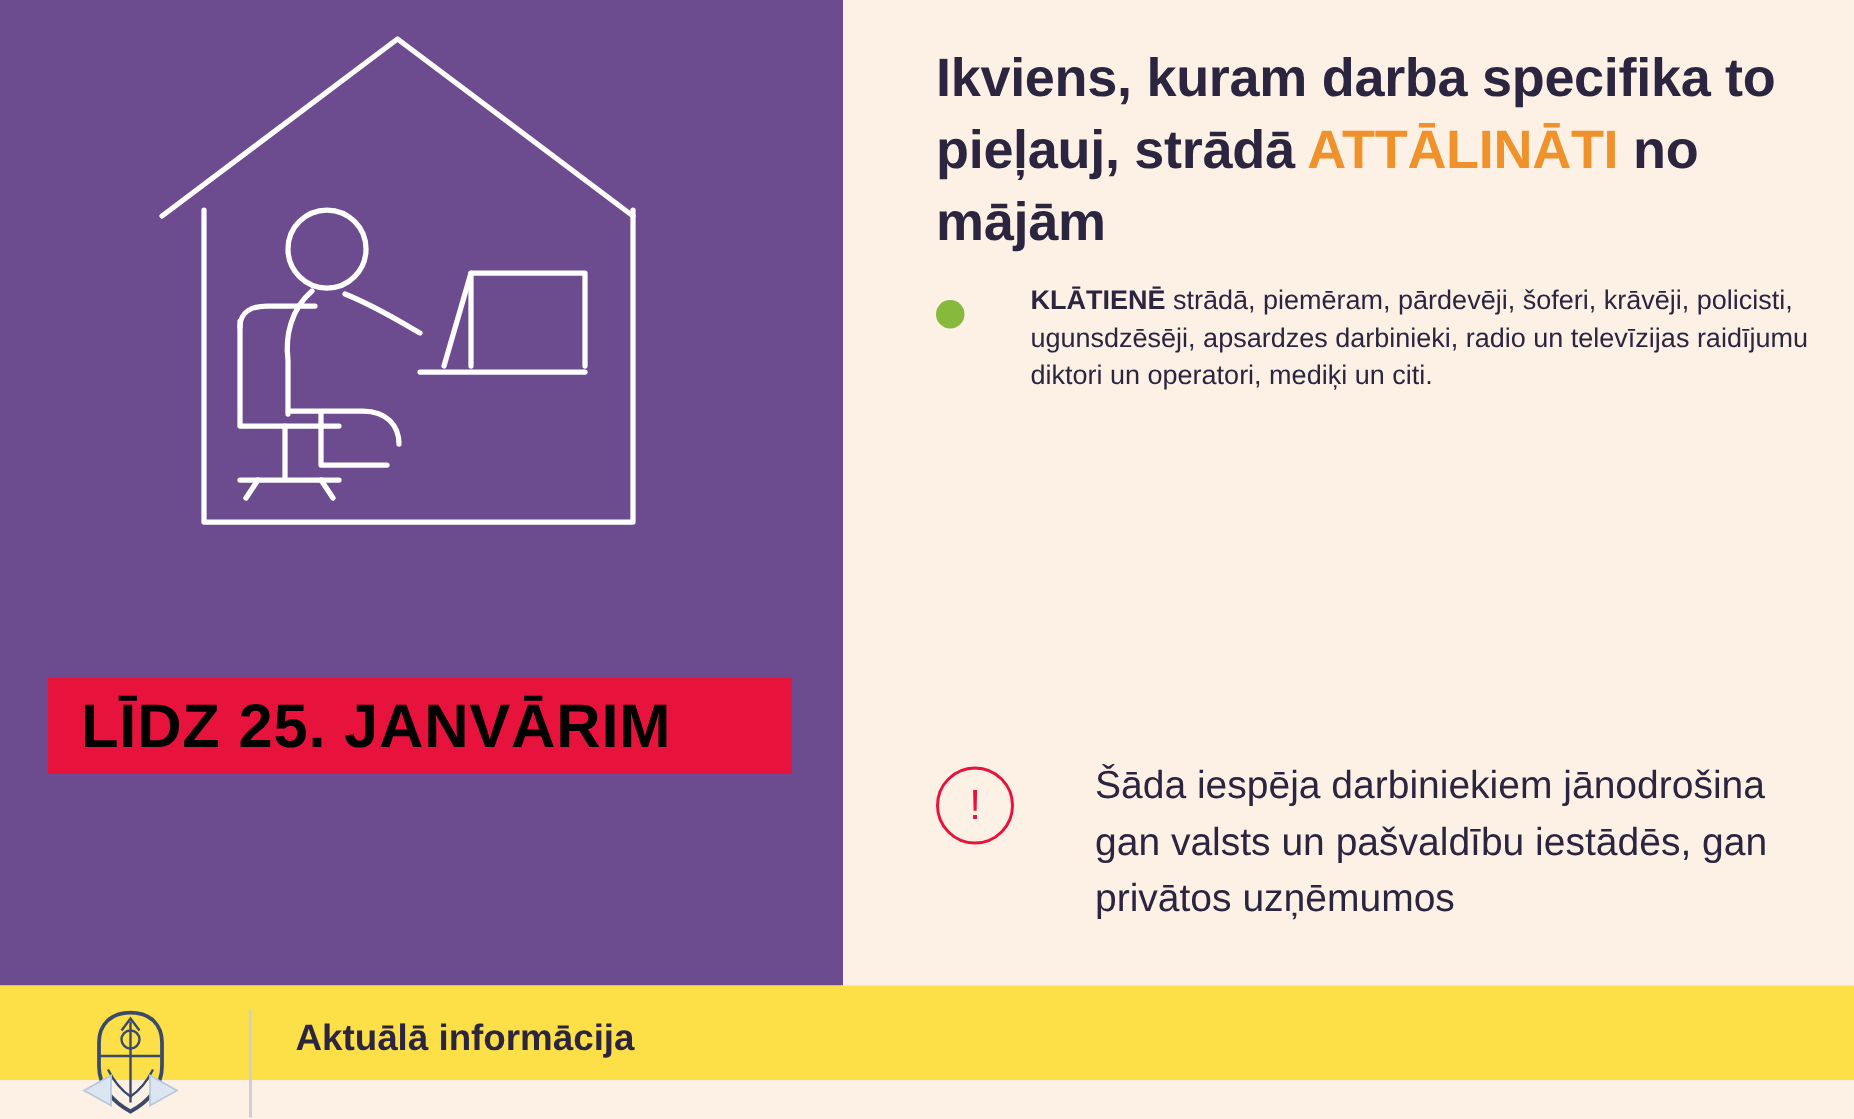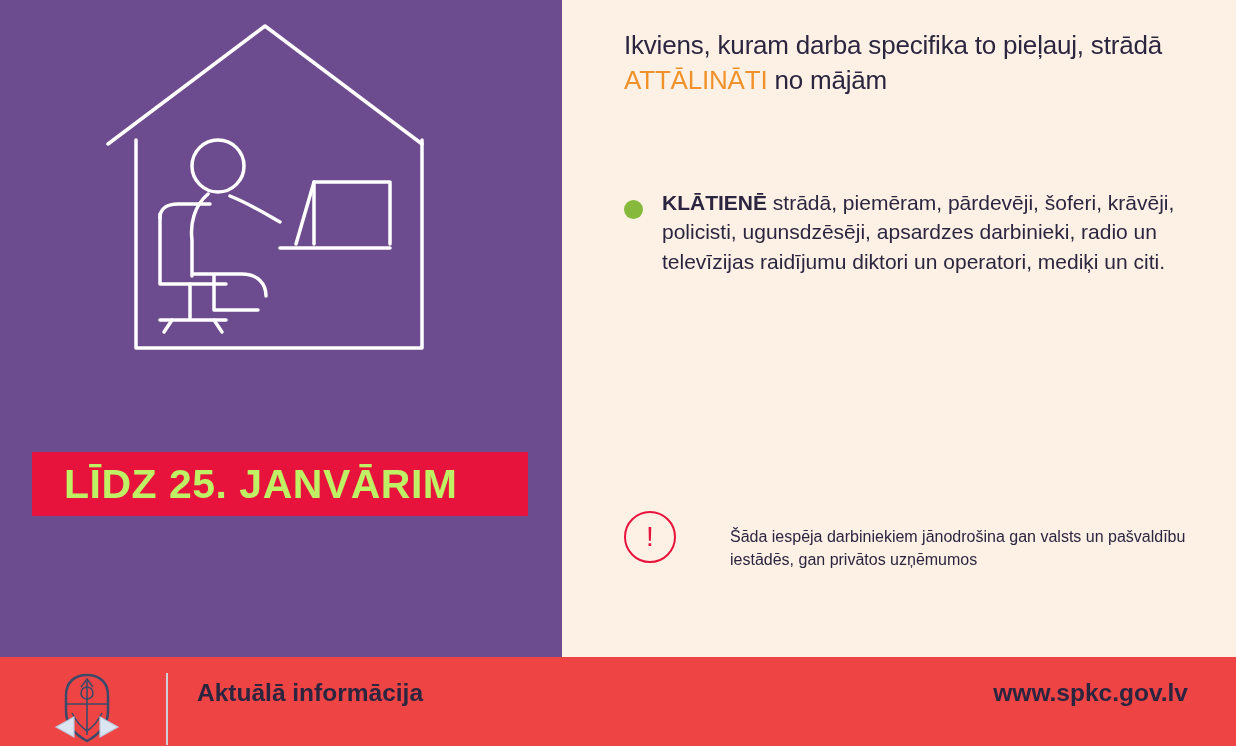--- a/index.html
+++ b/index.html
@@ -36,42 +36,42 @@
     position: absolute;
     left: 32px;
     top: 452px;
     width: 496px;
     height: 64px;
     background: #e8133c;
     display: flex;
     align-items: center;
   }
   .date-banner-text {
-    color: #bef264;
+    color: #000000;
     font-size: 41px;
     font-weight: bold;
     letter-spacing: 0.5px;
-    padding-left: 32px;
+    padding-left: 22px;
     white-space: nowrap;
   }
   
   .right-panel {
     position: absolute;
     left: 562px; top: 0;
     width: 674px;
     height: 657px;
     background: #fdf1e5;
   }
   .headline {
     position: absolute;
     left: 62px;
     top: 28px;
     width: 580px;
-    font-size: 26px;
-    font-weight: normal;
+    font-size: 36px;
+    font-weight: bold;
     line-height: 1.33;
     color: #2b2540;
     letter-spacing: -0.2px;
   }
   .headline .accent { color: #f0922b; }
   .bullet-block {
     position: absolute;
     left: 62px;
     top: 188px;
     width: 600px;
@@ -79,22 +79,22 @@
   .bullet-dot {
     position: absolute;
     left: 0;
     top: 12px;
     width: 19px;
     height: 19px;
     border-radius: 50%;
     background: #86b93c;
   }
   .bullet-text {
-    margin-left: 38px;
-    font-size: 21px;
+    margin-left: 63px;
+    font-size: 18px;
     line-height: 1.40;
     color: #2b2540;
   }
   .bullet-text .lead { font-weight: bold; }
   .note-block {
     position: absolute;
     left: 62px;
     top: 505px;
     width: 600px;
   }
@@ -107,32 +107,31 @@
     border: 2.5px solid #e8133c;
     border-radius: 50%;
     color: #e8133c;
     font-size: 28px;
     line-height: 47px;
     text-align: center;
     font-weight: normal;
   }
   .note-text {
     margin-left: 106px;
-    font-size: 16px;
+    font-size: 26px;
     line-height: 1.45;
     color: #2b2540;
-    margin-top: 20px;
   }
   
   .footer {
     position: absolute;
     left: 0; top: 657px;
     width: 1236px;
-    height: 89px;
-    background: #ef4444;
+    height: 63px;
+    background: #fde047;
   }
   .coat-of-arms {
     position: absolute;
     left: 48px;
     top: 14px;
     width: 78px;
     height: 74px;
   }
   .footer-divider {
     position: absolute;
@@ -237,17 +236,16 @@
       </svg>
     </div>
 
     <div class="footer-divider"></div>
 
     <div class="footer-text">
       <div>Aktuālā informācija</div>
     </div>
 
     <div class="footer-links">
-      <a href="#">www.spkc.gov.lv</a>
     </div>
   </div>
 
 </div>
 
 </body></html>

